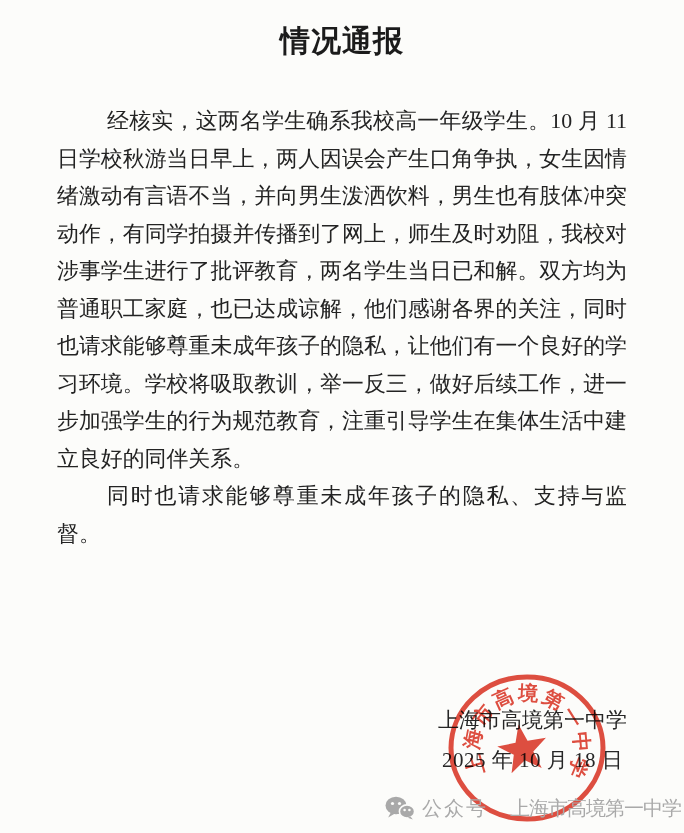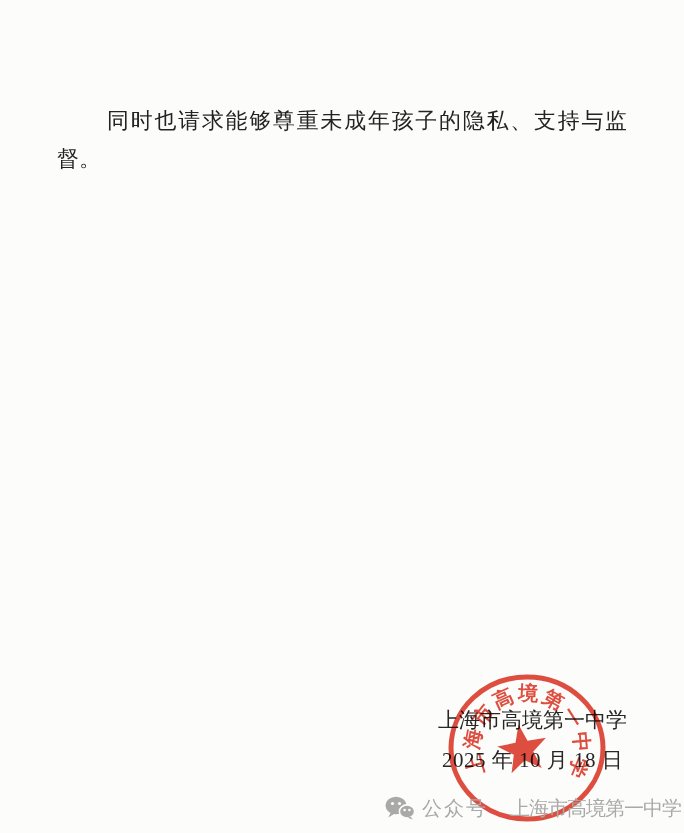--- a/index.html
+++ b/index.html
@@ -51,22 +51,24 @@
   }
   .footer .wechat-icon{margin-right:7px;flex:0 0 auto;}
   .footer .account-label{letter-spacing:2px;}
   .footer .account-name{margin-left:22px;letter-spacing:-1px;}
 </style>
 </head>
 <body>
 
 <div class="page">
 
+  <div class="title">情况通报</div>
 
   <div class="body">
+    <p>经核实，这两名学生确系我校高一年级学生。10 月 11 日学校秋游当日早上，两人因误会产生口角争执，女生因情绪激动有言语不当，并向男生泼洒饮料，男生也有肢体冲突动作，有同学拍摄并传播到了网上，师生及时劝阻，我校对涉事学生进行了批评教育，两名学生当日已和解。双方均为普通职工家庭，也已达成谅解，他们感谢各界的关注，同时也请求能够尊重未成年孩子的隐私，让他们有一个良好的学习环境。学校将吸取教训，举一反三，做好后续工作，进一步加强学生的行为规范教育，注重引导学生在集体生活中建立良好的同伴关系。</p>
     <p>同时也请求能够尊重未成年孩子的隐私、支持与监督。</p>
   </div>
 
   <div class="sign-block">
     <div class="sign-line">上海市高境第一中学</div>
     <div class="date-line">2025 年 10 月 18 日</div>
   </div>
 
   <svg class="seal" width="170" height="160" viewBox="-85 -80 170 160" aria-hidden="true">
     <defs>

